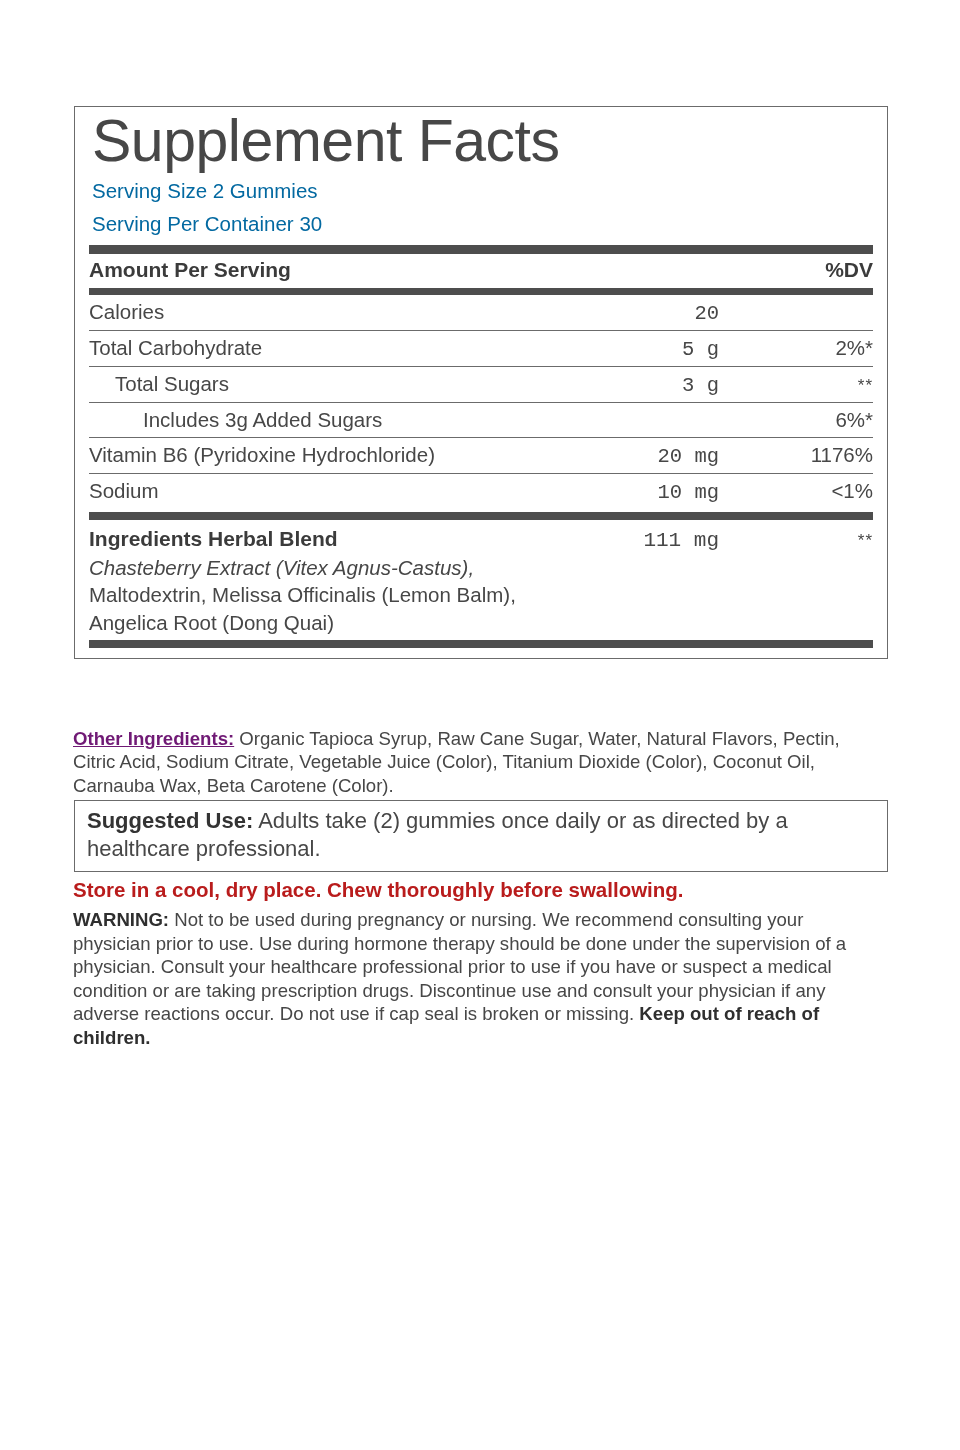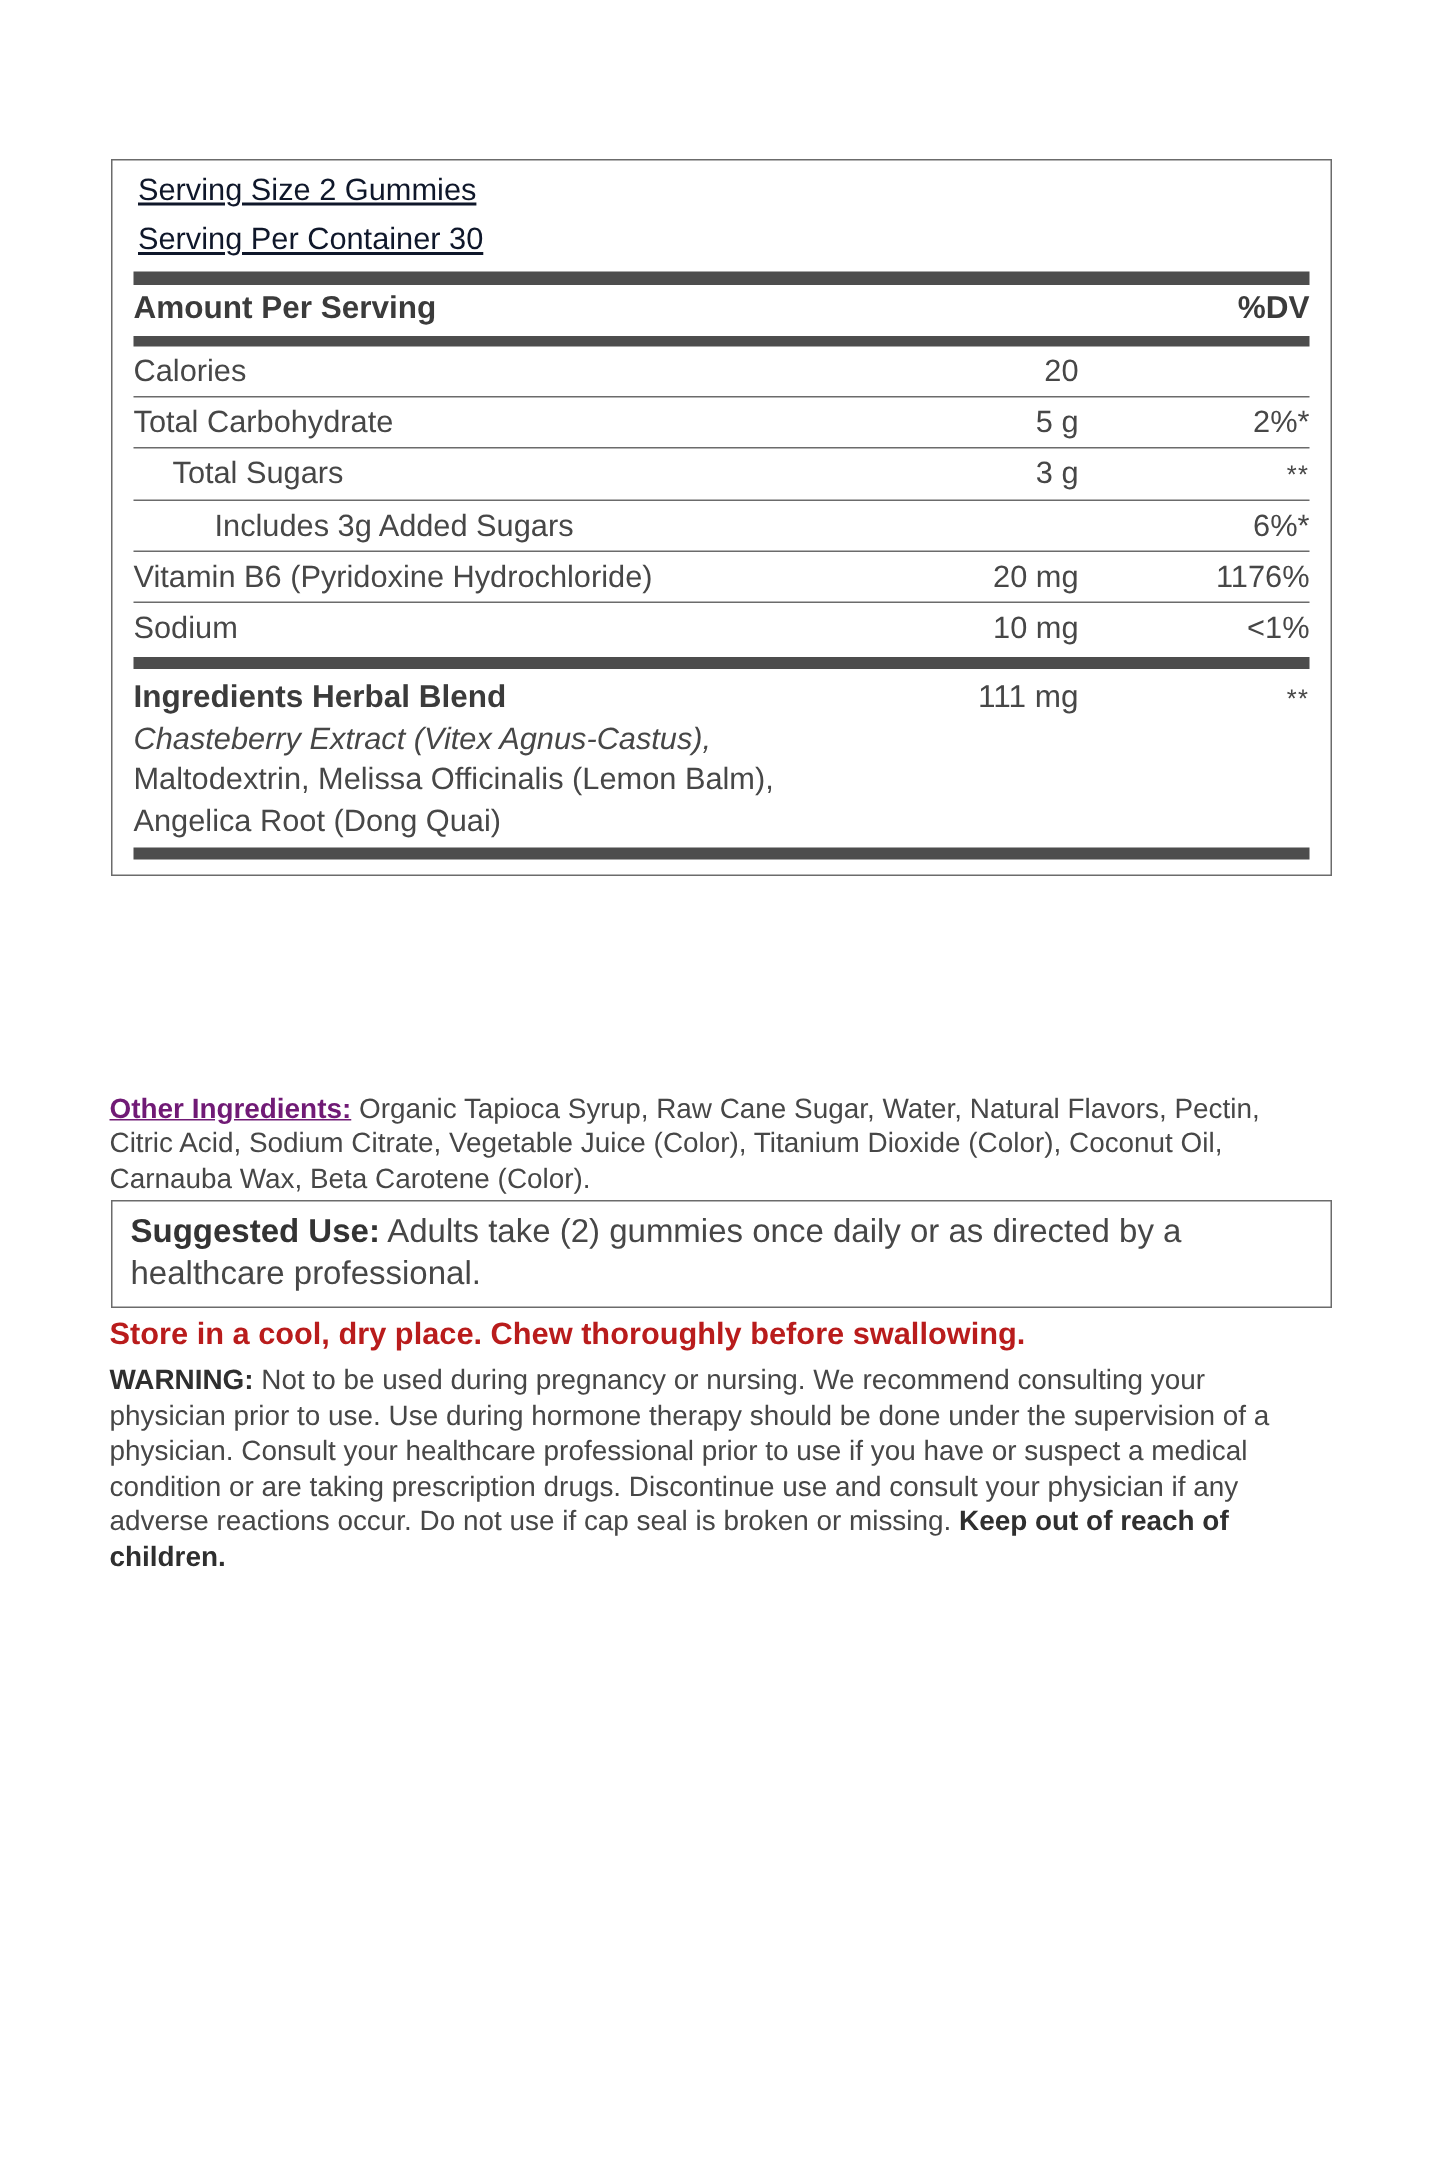--- a/index.html
+++ b/index.html
@@ -42,23 +42,22 @@
     font-weight: 400;
     letter-spacing: -0.5px;
     color: #474747;
     margin: 6px 0 0 3px;
     white-space: nowrap;
   }
 
   .sf-serving {
     font-size: 20.5px;
     line-height: 1.32;
-    color: #0f172a;
+    color: #0369a1;
     margin: 6px 0 0 3px;
-    text-decoration: underline;
   }
 
   
   .bar {
     background: #4d4d4d;
     width: 100%;
   }
   .bar-thick { height: 9px; margin-top: 8px; }
   .bar-med   { height: 7px; margin-top: 2px; }
   .bar-blend-top { height: 8px; margin-top: 3px; }
@@ -87,20 +86,21 @@
     font-weight: bold;
     color: #3b3b3b;
   }
 
   .cell-name { flex: 1 1 auto; }
   .cell-amt  {
     flex: 0 0 150px;
     text-align: right;
     padding-right: 46px;
     box-sizing: border-box;
+    font-family: Liberation Mono, monospace;
   }
   .cell-dv {
     flex: 0 0 108px;
     text-align: right;
     box-sizing: border-box;
   }
 
   .indent-1 { padding-left: 26px; }
   .indent-2 { padding-left: 54px; }
 
@@ -185,20 +185,21 @@
   }
   .warning-block b { color: #2f2f2f; }
 </style>
 </head>
 <body>
 
 <div class="page">
 
   <div class="sf-panel">
 
+    <div class="sf-title">Supplement Facts</div>
 
     <div class="sf-serving">Serving Size 2 Gummies</div>
     <div class="sf-serving">Serving Per Container 30</div>
 
     <div class="bar bar-thick"></div>
 
     <div class="sf-head-row">
       <div class="cell-name">Amount Per Serving</div>
       <div class="cell-amt"></div>
       <div class="cell-dv">%DV</div>

